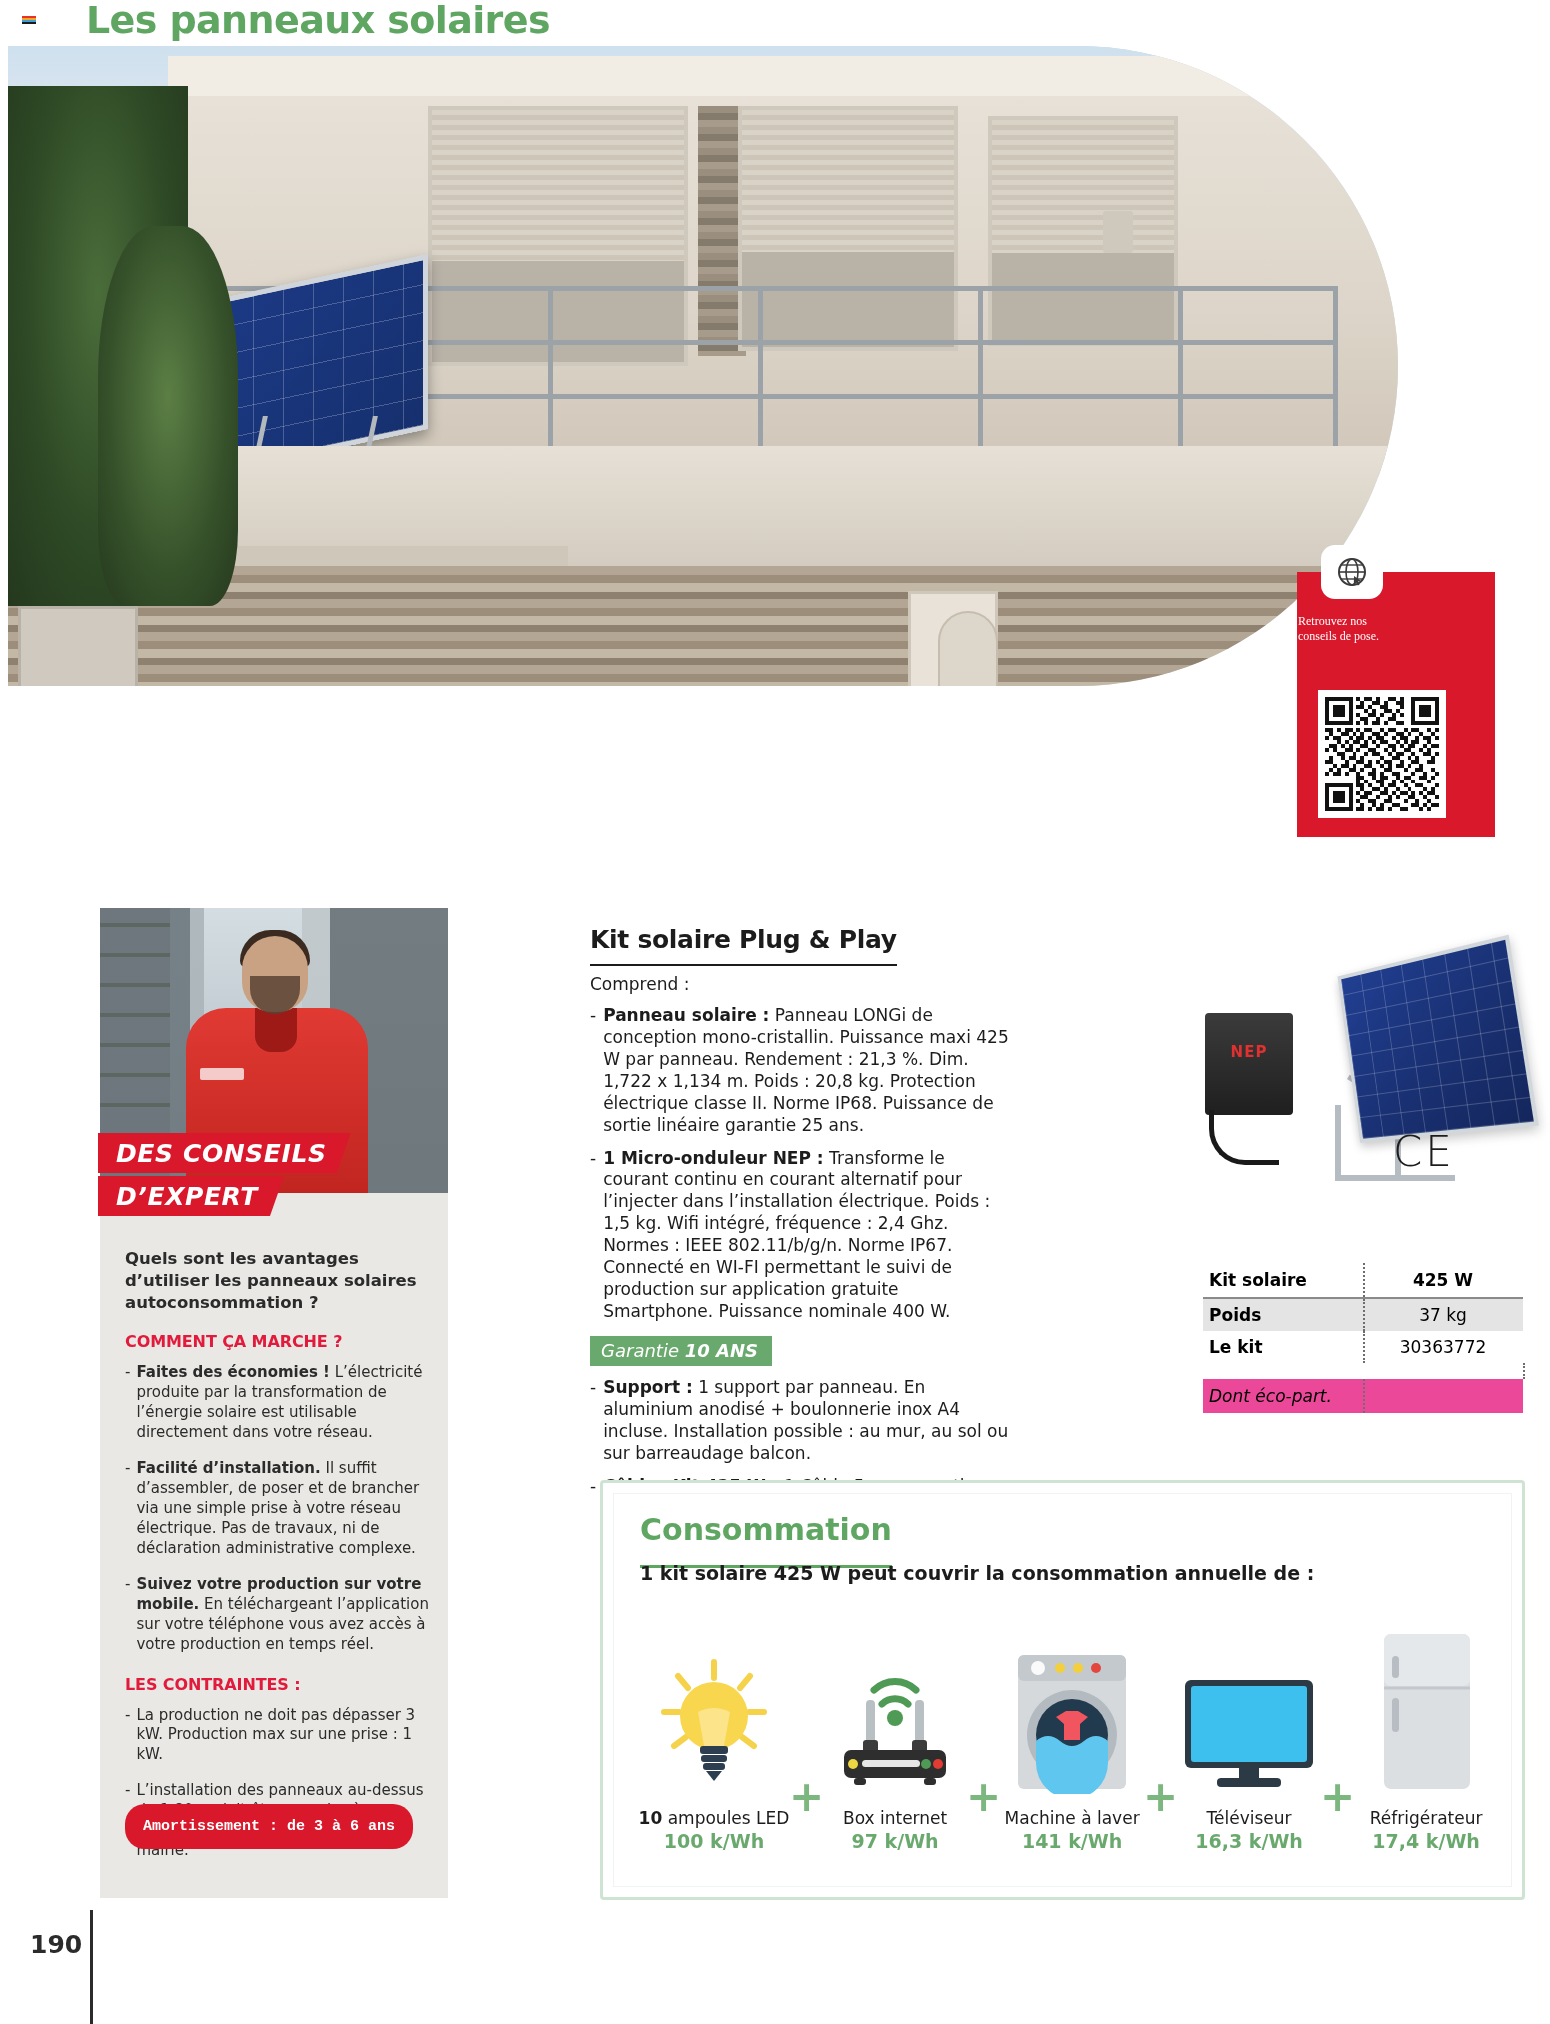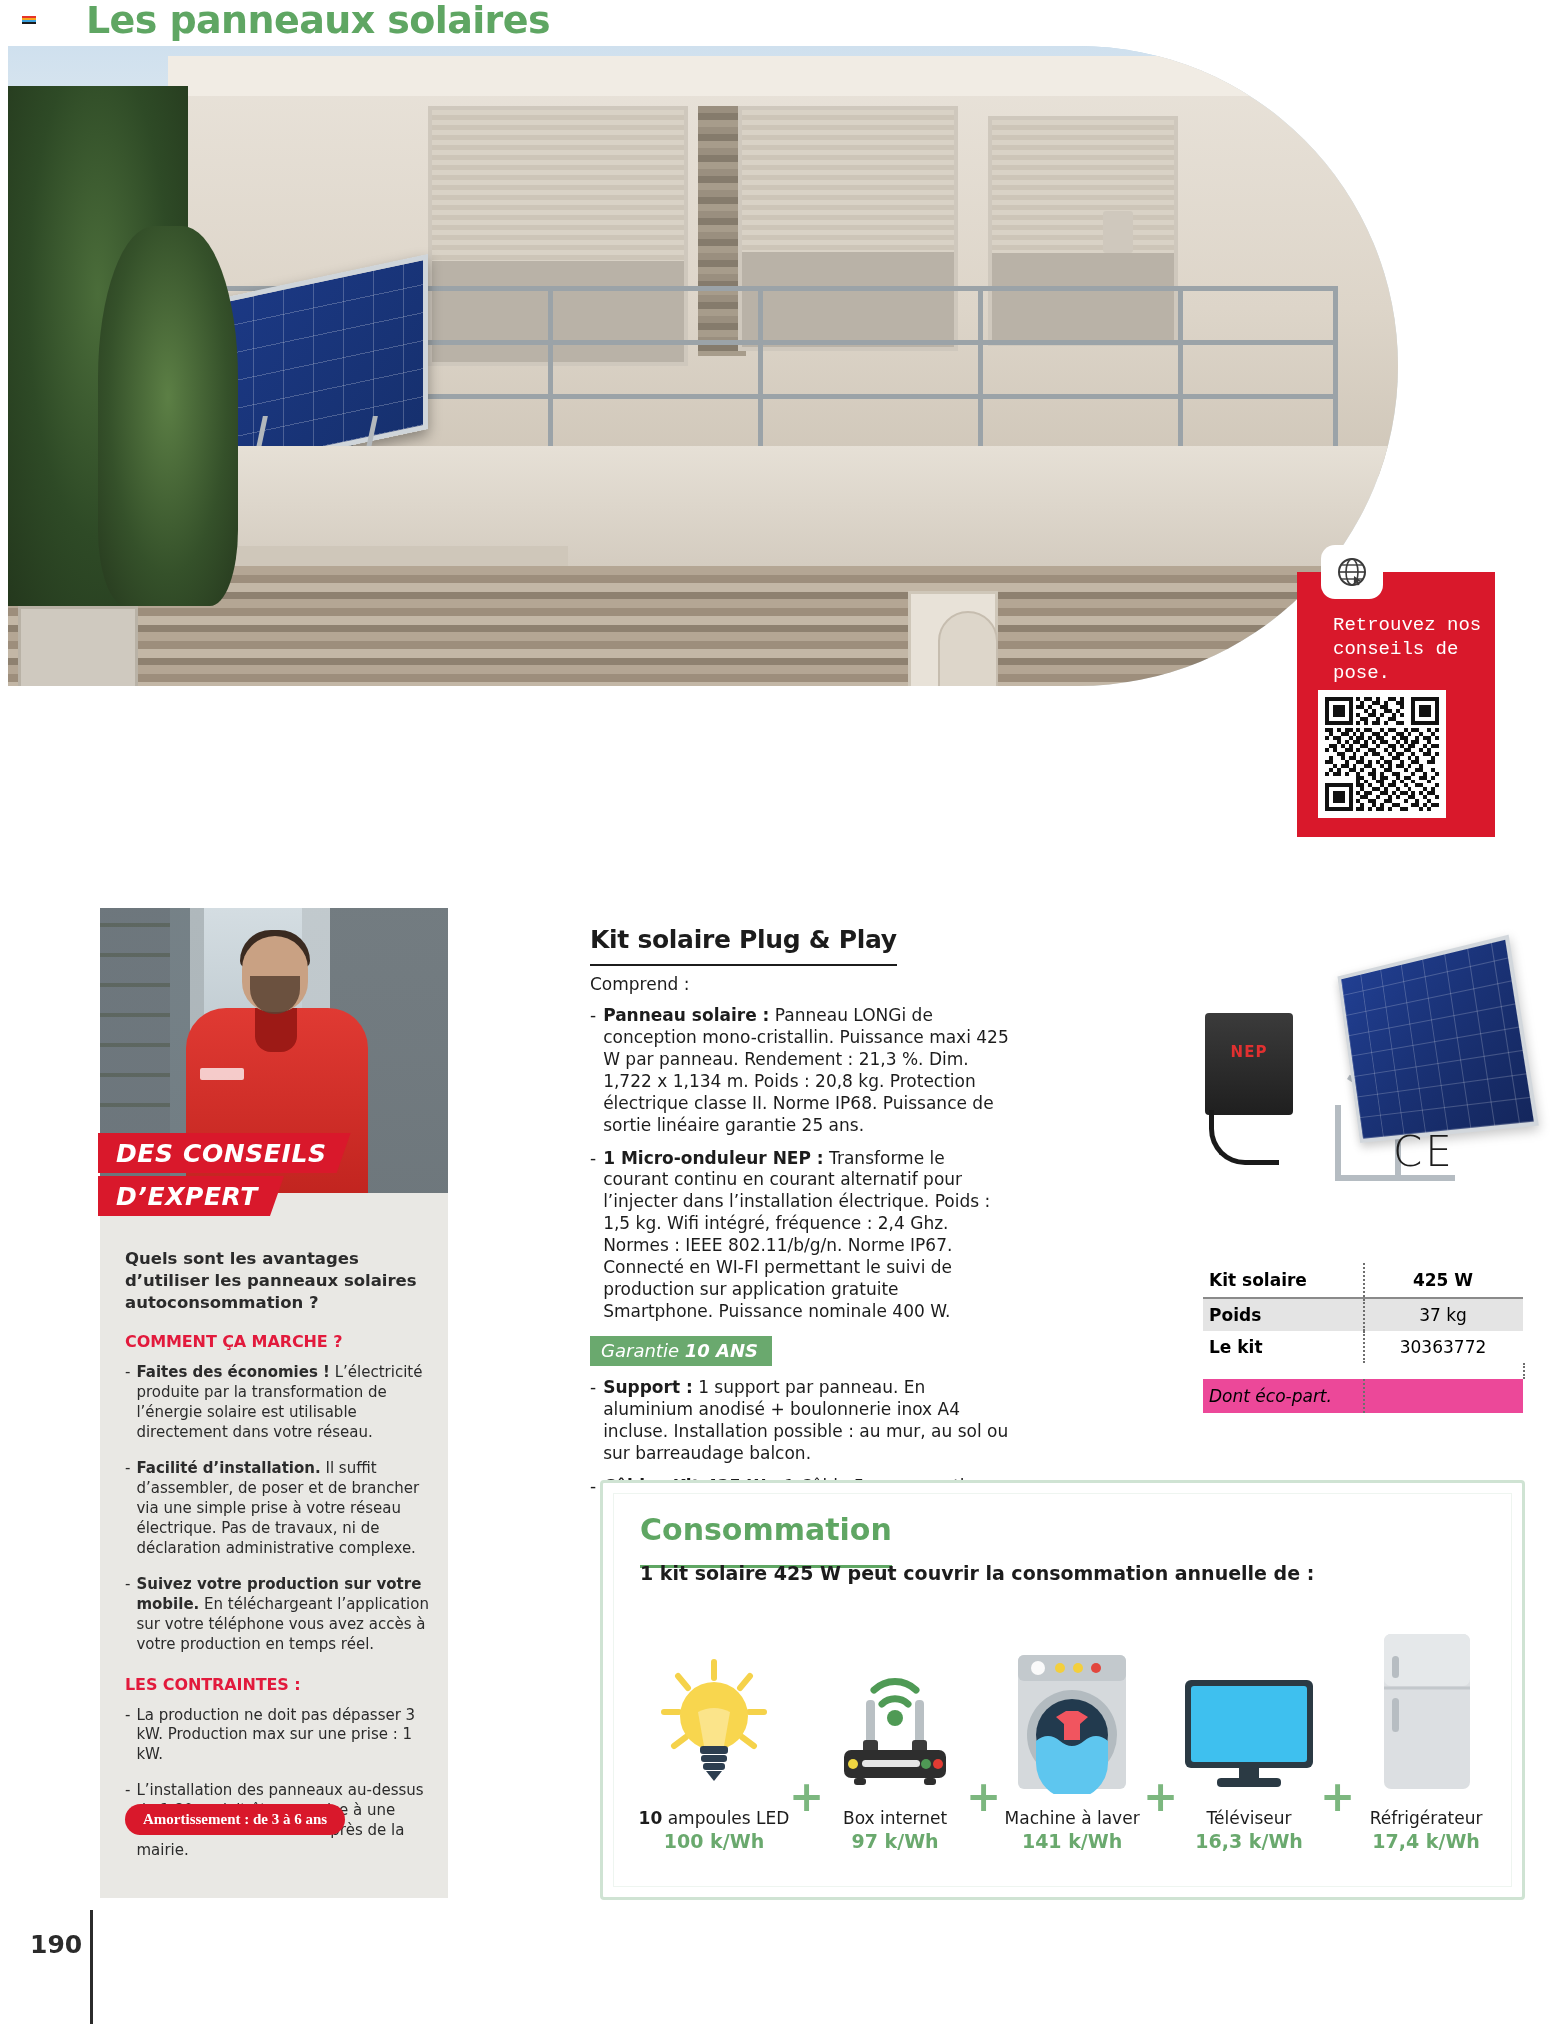--- a/index.html
+++ b/index.html
@@ -140,23 +140,23 @@
     width: 198px; height: 265px;
     background: #d9182b;
   }
   .qr-globe {
     position: absolute; left: 24px; top: -27px;
     width: 62px; height: 54px; background: #ffffff;
     border-radius: 14px;
     display: flex; align-items: center; justify-content: center;
   }
   .qr-caption {
-    position: absolute; left: 36px; top: 42px; width: 170px;
-    color: #fff; font-size: 19px; line-height: 1.26;
-    font-family: Liberation Mono, monospace;
+    position: absolute; left: 1px; top: 42px; width: 170px;
+    color: #fff; font-size: 12px; line-height: 1.26;
+    font-family: Liberation Serif, serif;
   }
   .qr-box {
     position: absolute; left: 21px; top: 118px; width: 128px; height: 128px;
     background: #fff; padding: 7px;
   }
   .qr-matrix { width: 100%; height: 100%; }
 
   
   .advice-panel {
     position: absolute; left: 100px; top: 908px;
@@ -243,22 +243,22 @@
   .advice-subhead.second { margin-top: 20px; }
   .advice-item {
     display: flex; gap: 6px; font-size: 15px; line-height: 1.33;
     margin-bottom: 16px; color: #2b2b2b;
   }
   .advice-item .dash { flex: 0 0 auto; }
   .advice-item b { font-weight: bold; }
   .advice-badge {
     position: absolute; left: 25px; top: 896px;
     background: #d9182b; color: #fff; border-radius: 20px;
-    padding: 7px 18px; font-size: 15px; font-weight: bold;
-    font-family: Liberation Serif, serif;
+    padding: 14px 18px; font-size: 15px; font-weight: bold;
+    font-family: Liberation Mono, monospace;
   }
 
   
   .product-block {
     position: absolute; left: 590px; top: 925px; width: 420px;
     font-family: "DejaVu Sans", sans-serif; color: #1c1c1c;
   }
   .product-title {
     font-size: 25px; font-weight: bold; letter-spacing: -0.3px;
     border-bottom: 2.5px solid #1c1c1c; padding-bottom: 10px;

